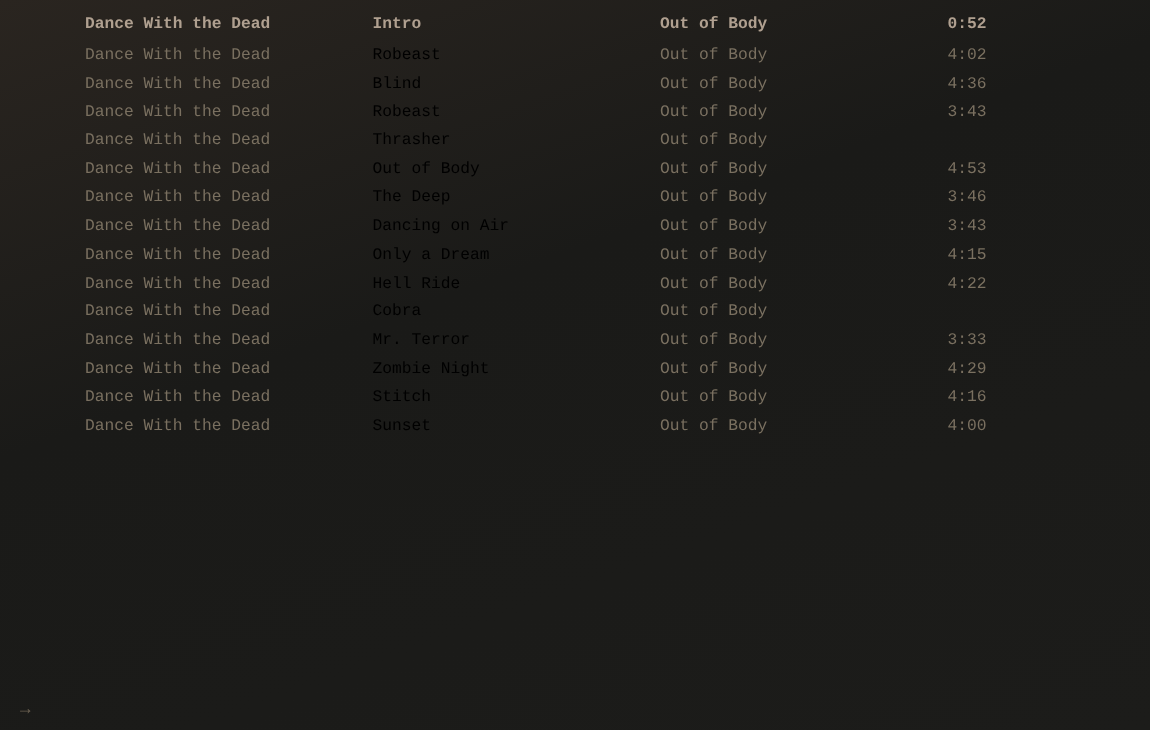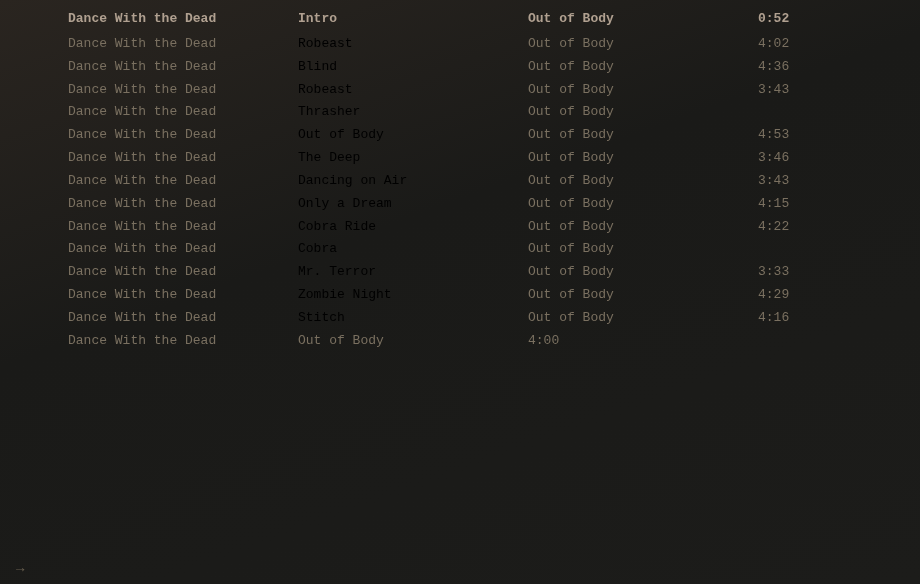--- a/index.html
+++ b/index.html
@@ -124,21 +124,21 @@
       <span class="col-duration">3:43</span>
     </div>
     <div class="track-row">
       <span class="col-artist">Dance With the Dead</span>
       <span class="col-title">Only a Dream</span>
       <span class="col-album">Out of Body</span>
       <span class="col-duration">4:15</span>
     </div>
     <div class="track-row">
       <span class="col-artist">Dance With the Dead</span>
-      <span class="col-title">Cobra Ride</span>
+      <span class="col-title">Hell Ride</span>
       <span class="col-album">Out of Body</span>
       <span class="col-duration">4:22</span>
     </div>
     <div class="track-row">
       <span class="col-artist">Dance With the Dead</span>
       <span class="col-title">Cobra</span>
       <span class="col-album">Out of Body</span>
     </div>
     <div class="track-row">
       <span class="col-artist">Dance With the Dead</span>
@@ -153,18 +153,19 @@
       <span class="col-duration">4:29</span>
     </div>
     <div class="track-row">
       <span class="col-artist">Dance With the Dead</span>
       <span class="col-title">Stitch</span>
       <span class="col-album">Out of Body</span>
       <span class="col-duration">4:16</span>
     </div>
     <div class="track-row">
       <span class="col-artist">Dance With the Dead</span>
+      <span class="col-title">Sunset</span>
       <span class="col-album">Out of Body</span>
       <span class="col-duration">4:00</span>
     </div>
   </div>
 
 <div class="bottom-arrow">→</div>
 
 </body></html>

